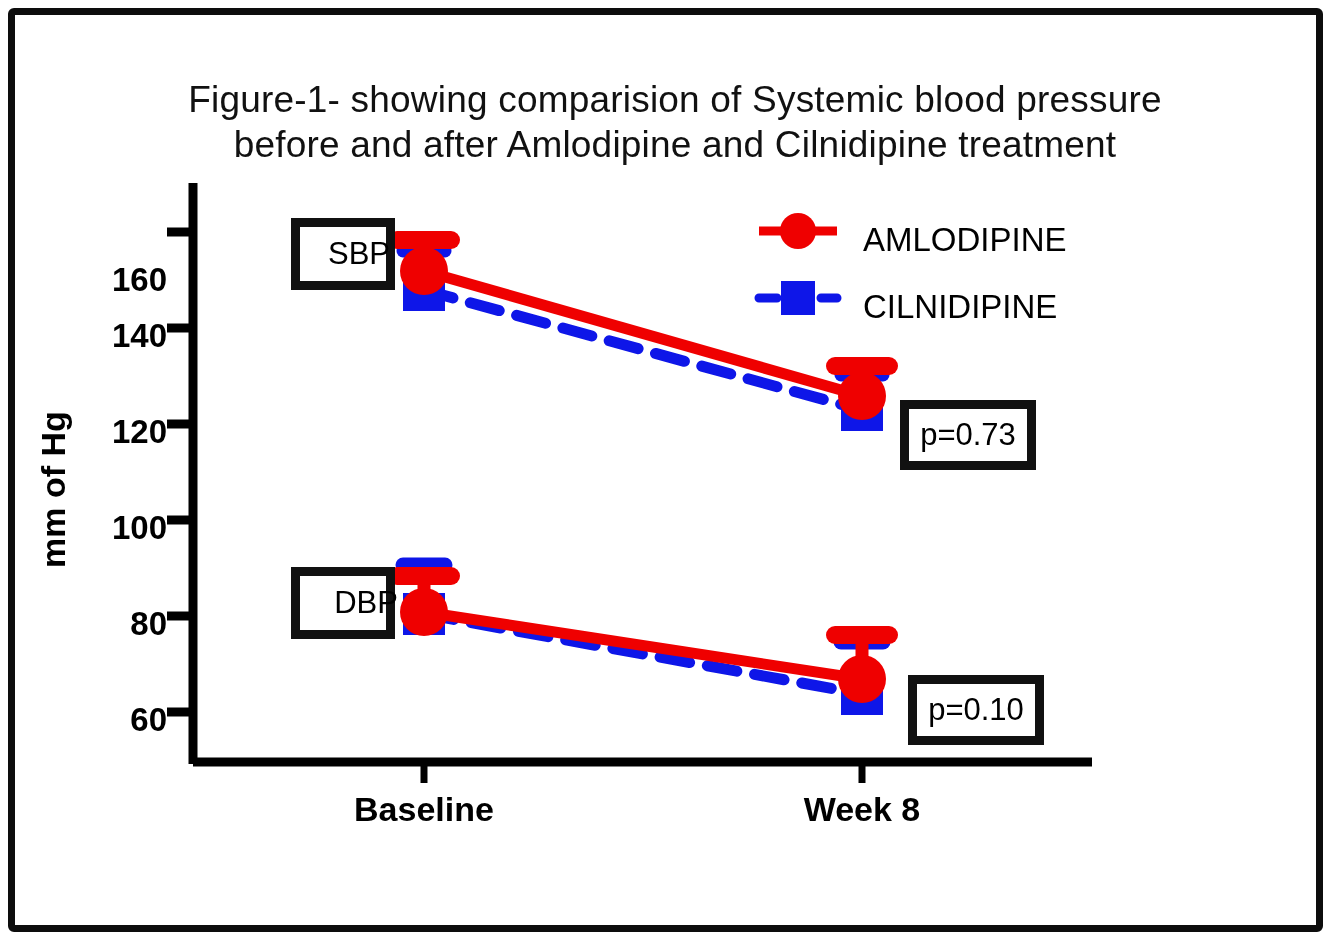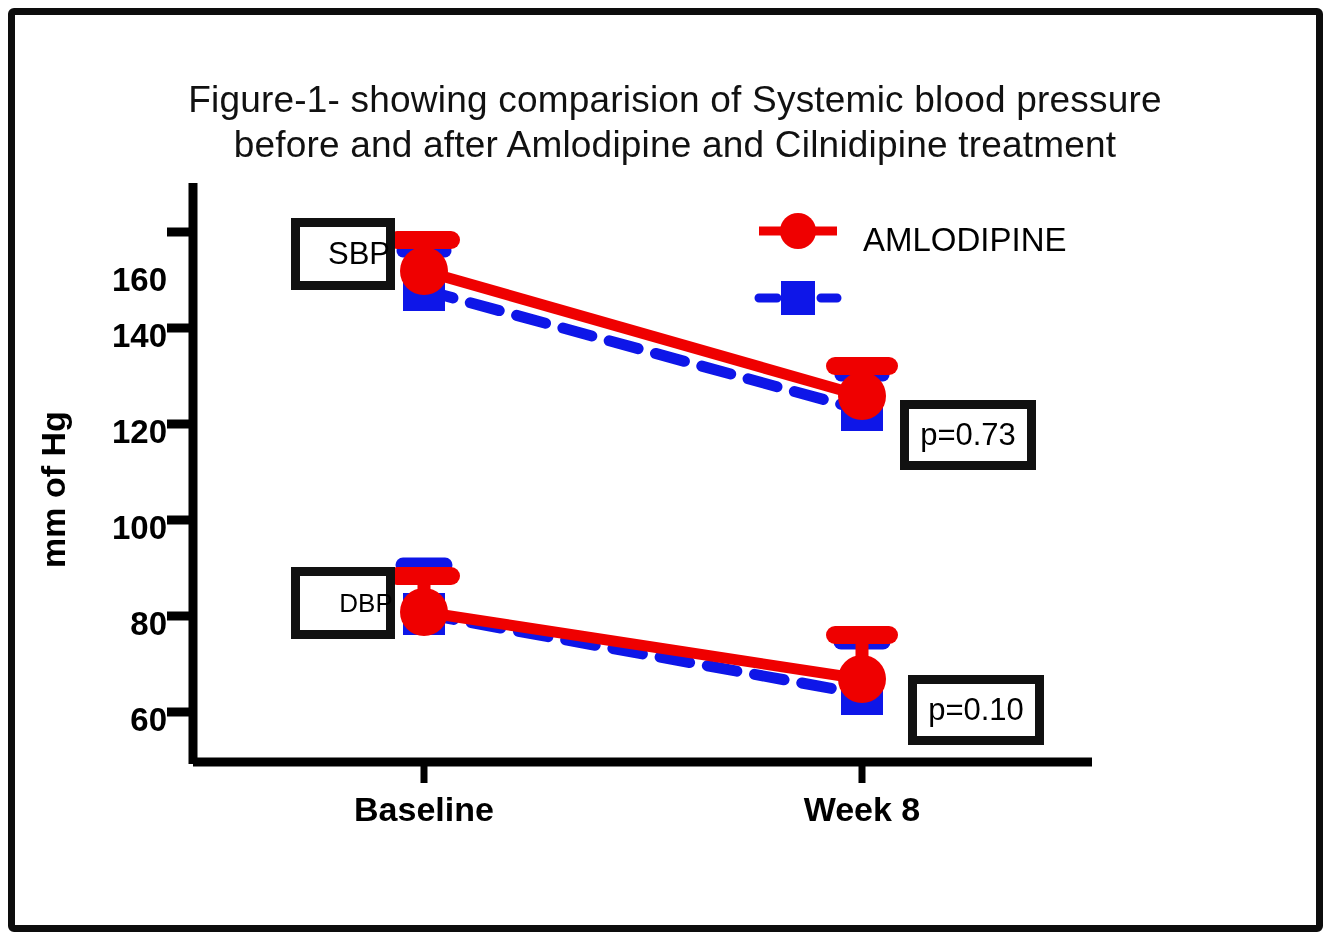--- a/index.html
+++ b/index.html
@@ -112,21 +112,21 @@
     height: 72px;
     font-size: 31px;
     padding-left: 32px;
   }
 
   #dbp-box {
     left: 276px;
     top: 552px;
     width: 104px;
     height: 72px;
-    font-size: 26px;
+    font-size: 31px;
     padding-left: 46px;
   }
 
   #pvalue-sbp-box {
     left: 885px;
     top: 385px;
     width: 136px;
     height: 70px;
     font-size: 31px;
   }
@@ -239,14 +239,15 @@
   <div class="x-tick-label" style="left:259px;">Baseline</div>
   <div class="x-tick-label" style="left:697px;">Week 8</div>
 
 
   <div class="callout-box" id="sbp-box">SBP</div>
   <div class="callout-box" id="dbp-box">DBP</div>
   <div class="callout-box" id="pvalue-sbp-box">p=0.73</div>
   <div class="callout-box" id="pvalue-dbp-box">p=0.10</div>
 
   <div class="legend-label" id="legend-label-amlodipine">AMLODIPINE</div>
+  <div class="legend-label" id="legend-label-cilnidipine">CILNIDIPINE</div>
 
 </div>
 
 </body></html>

